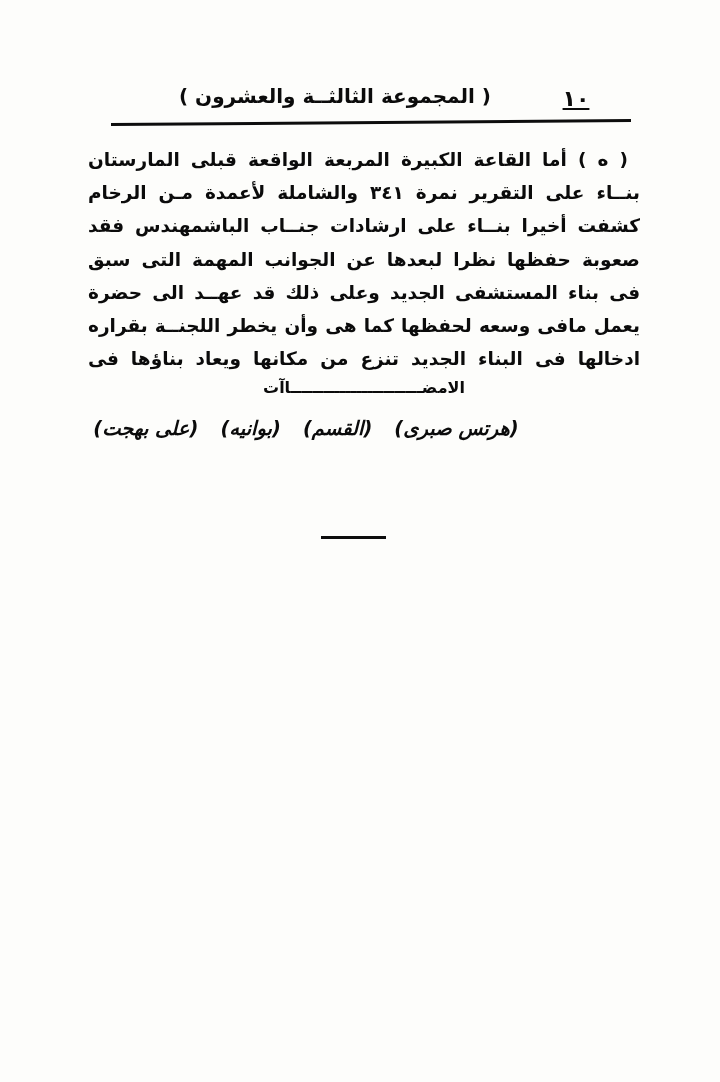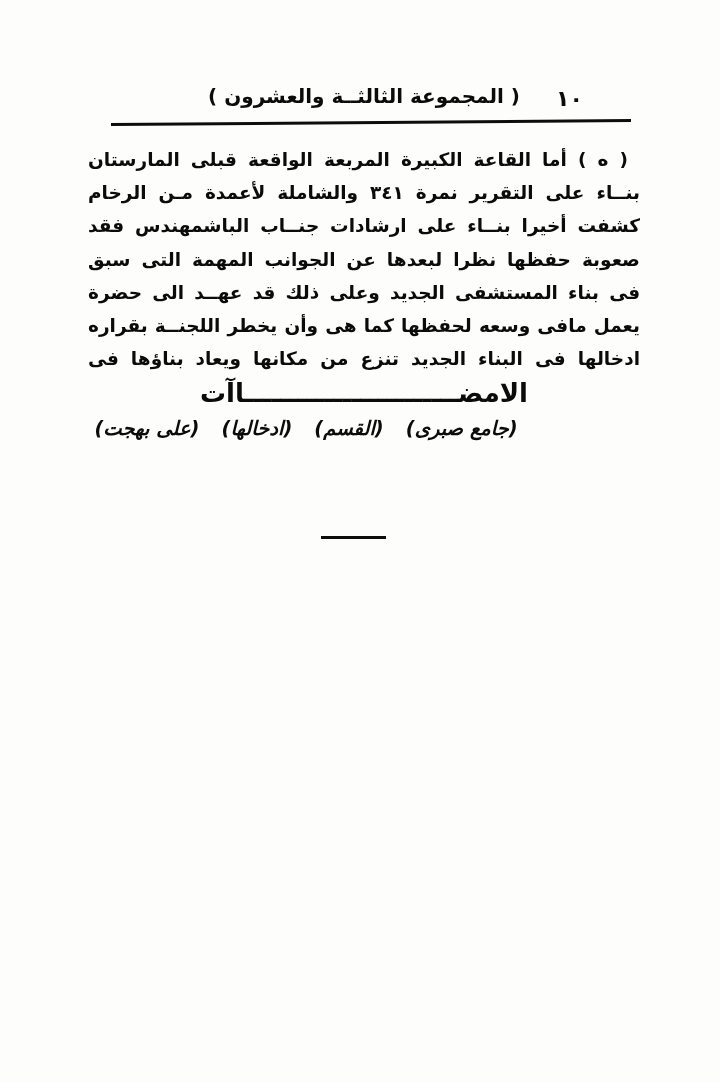--- a/index.html
+++ b/index.html
@@ -12,28 +12,29 @@
     position: relative;
     width: 720px; height: 1082px;
     background: #fdfdfb;
     color: #0b0b0b;
     overflow: hidden;
   }
   .page-number {
     position: absolute;
     top: 86px; left: 556px; width: 40px;
     font-size: 22px; font-weight: 700;
-    text-align: left;
+    text-align: center;
     letter-spacing: 2px;
+    text-decoration: underline;
   }
   .header-title {
     position: absolute;
     top: 84px; left: 150px; width: 370px;
     direction: rtl;
-    text-align: right;
+    text-align: center;
     font-size: 20px; font-weight: 700;
   }
   .header-rule {
     position: absolute;
     top: 121px; left: 111px; width: 520px; height: 3px;
     background: #0d0d0d;
     transform: rotate(-0.45deg);
   }
   .body-text {
     position: absolute;
@@ -49,21 +50,21 @@
     overflow: hidden;
   }
   .body-line.first {
     padding-right: 12px;
   }
   .sig-label {
     position: absolute;
     top: 378px; left: 88px; width: 552px;
     direction: rtl;
     text-align: center;
-    font-size: 26px; font-weight: 700;
+    font-size: 16px; font-weight: 700;
     letter-spacing: 0.5px;
   }
   .sig-names {
     position: absolute;
     top: 417px; left: 88px; width: 552px;
     display: flex;
     direction: rtl;
     justify-content: center;
     gap: 22px;
     transform: translateX(-58px);
@@ -93,21 +94,21 @@
     <div class="body-line">كشفت أخيرا بنــاء على ارشادات جنــاب الباشمهندس فقد رأى القسم الفنى</div>
     <div class="body-line">صعوبة حفظها نظرا لبعدها عن الجوانب المهمة التى سبق بيانها مالم تدمج كما هى</div>
     <div class="body-line">فى بناء المستشفى الجديد وعلى ذلك قد عهــد الى حضرة صابر بك صــبرى أن</div>
     <div class="body-line">يعمل مافى وسعه لحفظها كما هى وأن يخطر اللجنــة بقراره النهائى وفى حالة تعذر</div>
     <div class="body-line">ادخالها فى البناء الجديد تنزع من مكانها ويعاد بناؤها فى صحن جامع الحاكم اهـ</div>
   </div>
 
   <div class="sig-label">الامضــــــــــــــــــــــــاآت</div>
 
   <div class="sig-names">
-    <span class="sig-name">(جامع صبرى)</span>
+    <span class="sig-name">(هرتس صبرى)</span>
     <span class="sig-name">(القسم)</span>
-    <span class="sig-name">(ادخالها)</span>
+    <span class="sig-name">(بوانيه)</span>
     <span class="sig-name">(على بهجت)</span>
   </div>
 
   <div class="mid-divider"></div>
 
 </div>
 
 </body></html>

